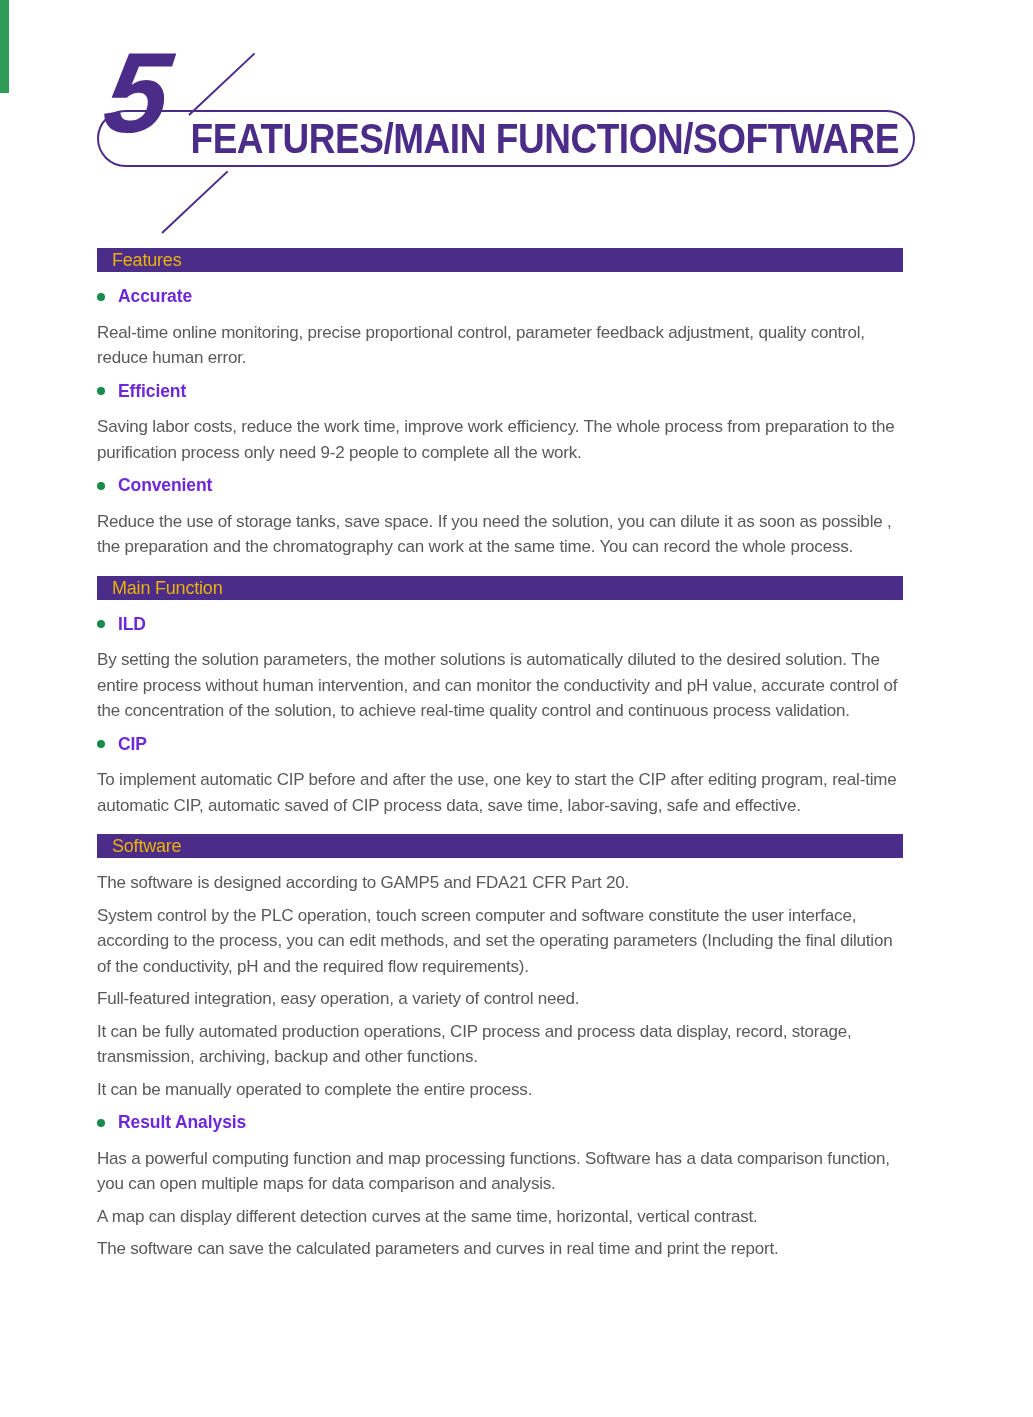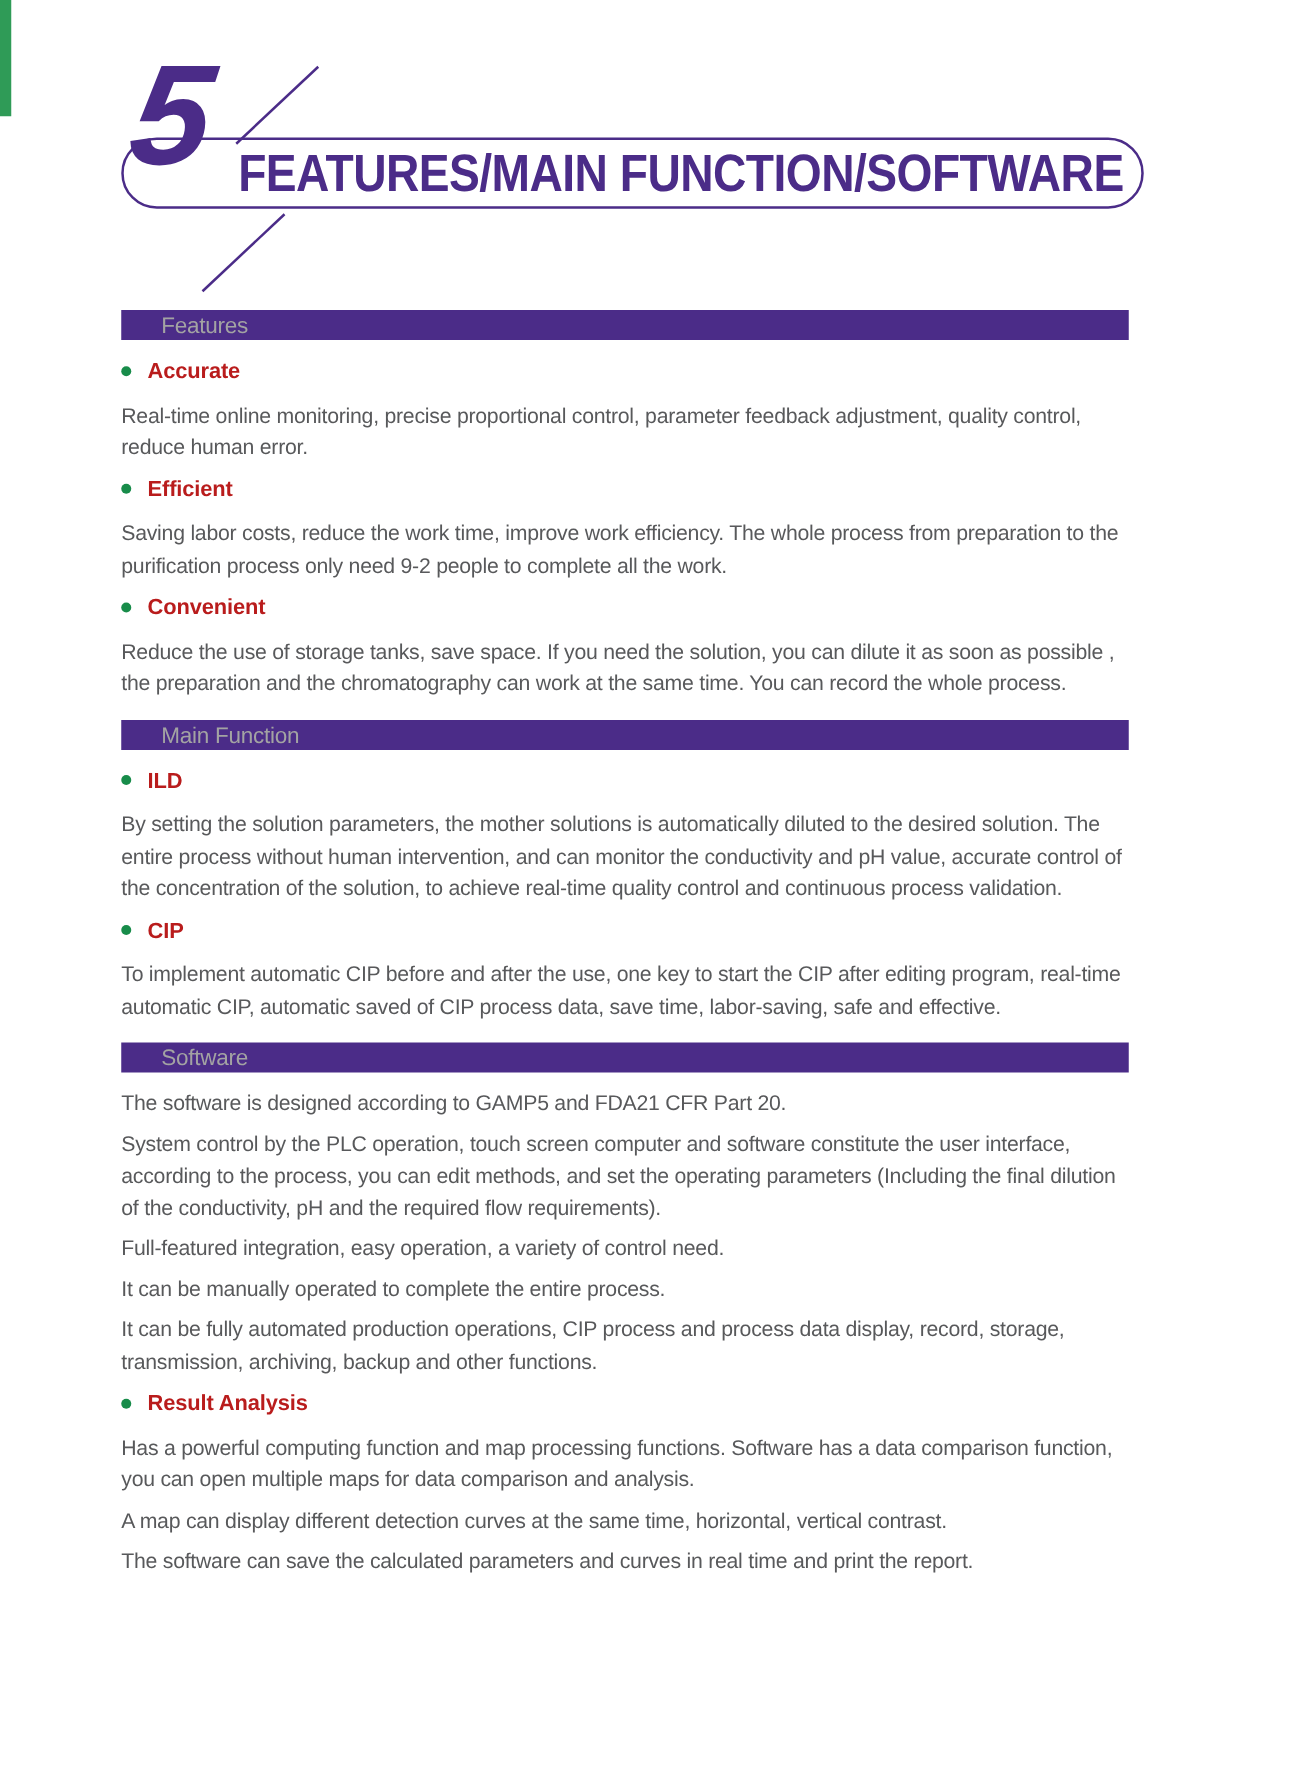--- a/index.html
+++ b/index.html
@@ -50,37 +50,37 @@
   }
   
   .content{
     position:absolute;left:97px;top:248px;width:812px;
     color:#58595b;
     font-size:17px;line-height:25.5px;
     letter-spacing:-0.2px;
   }
   .section-bar{
     width:806px;height:24px;
-    background:#4b2c88;color:#a3a3a3;
+    background:#4b2c88;color:#eab308;
     font-size:18px;line-height:24px;
-    padding-left:32px;box-sizing:border-box;
+    padding-left:15px;box-sizing:border-box;
     margin:16px 0 12px 0;
   }
   .section-bar:first-child{margin-top:0;}
   .bullet-heading{
     display:flex;align-items:center;
     margin:8px 0 10px 0;
   }
   .dot{
     width:8px;height:8px;border-radius:50%;
     background:#188c4a;
     margin-right:13px;flex:0 0 auto;
   }
   .bullet-heading b{
-    color:#b91c1c;font-size:17.5px;font-weight:700;
+    color:#6d28d9;font-size:17.5px;font-weight:700;
     letter-spacing:-0.1px;
   }
   .content p{margin:0 0 7px 0;}
 </style>
 </head>
 <body>
 
 <div class="page">
 
   <div class="edge-bar"></div>
@@ -128,22 +128,22 @@
       <span class="dot"></span>
       <b>CIP</b>
     </div>
     <p>To implement automatic CIP before and after the use, one key to start the CIP after editing program, real-time automatic CIP, automatic saved of CIP process data, save time, labor-saving, safe and effective.</p>
 
     <div class="section-bar">Software</div>
 
     <p>The software is designed according to GAMP5 and FDA21 CFR Part 20.</p>
     <p>System control by the PLC operation, touch screen computer and software constitute the user interface, according to the process, you can edit methods, and set the operating parameters (Including the final dilution of the conductivity, pH and the required flow requirements).</p>
     <p>Full-featured integration, easy operation, a variety of control need.</p>
+    <p>It can be fully automated production operations, CIP process and process data display, record, storage, transmission, archiving, backup and other functions.</p>
     <p>It can be manually operated to complete the entire process.</p>
-    <p>It can be fully automated production operations, CIP process and process data display, record, storage, transmission, archiving, backup and other functions.</p>
 
     <div class="bullet-heading">
       <span class="dot"></span>
       <b>Result Analysis</b>
     </div>
     <p>Has a powerful computing function and map processing functions. Software has a data comparison function, you can open multiple maps for data comparison and analysis.</p>
     <p>A map can display different detection curves at the same time, horizontal, vertical contrast.</p>
     <p>The software can save the calculated parameters and curves in real time and print the report.</p>
 
   </main>

